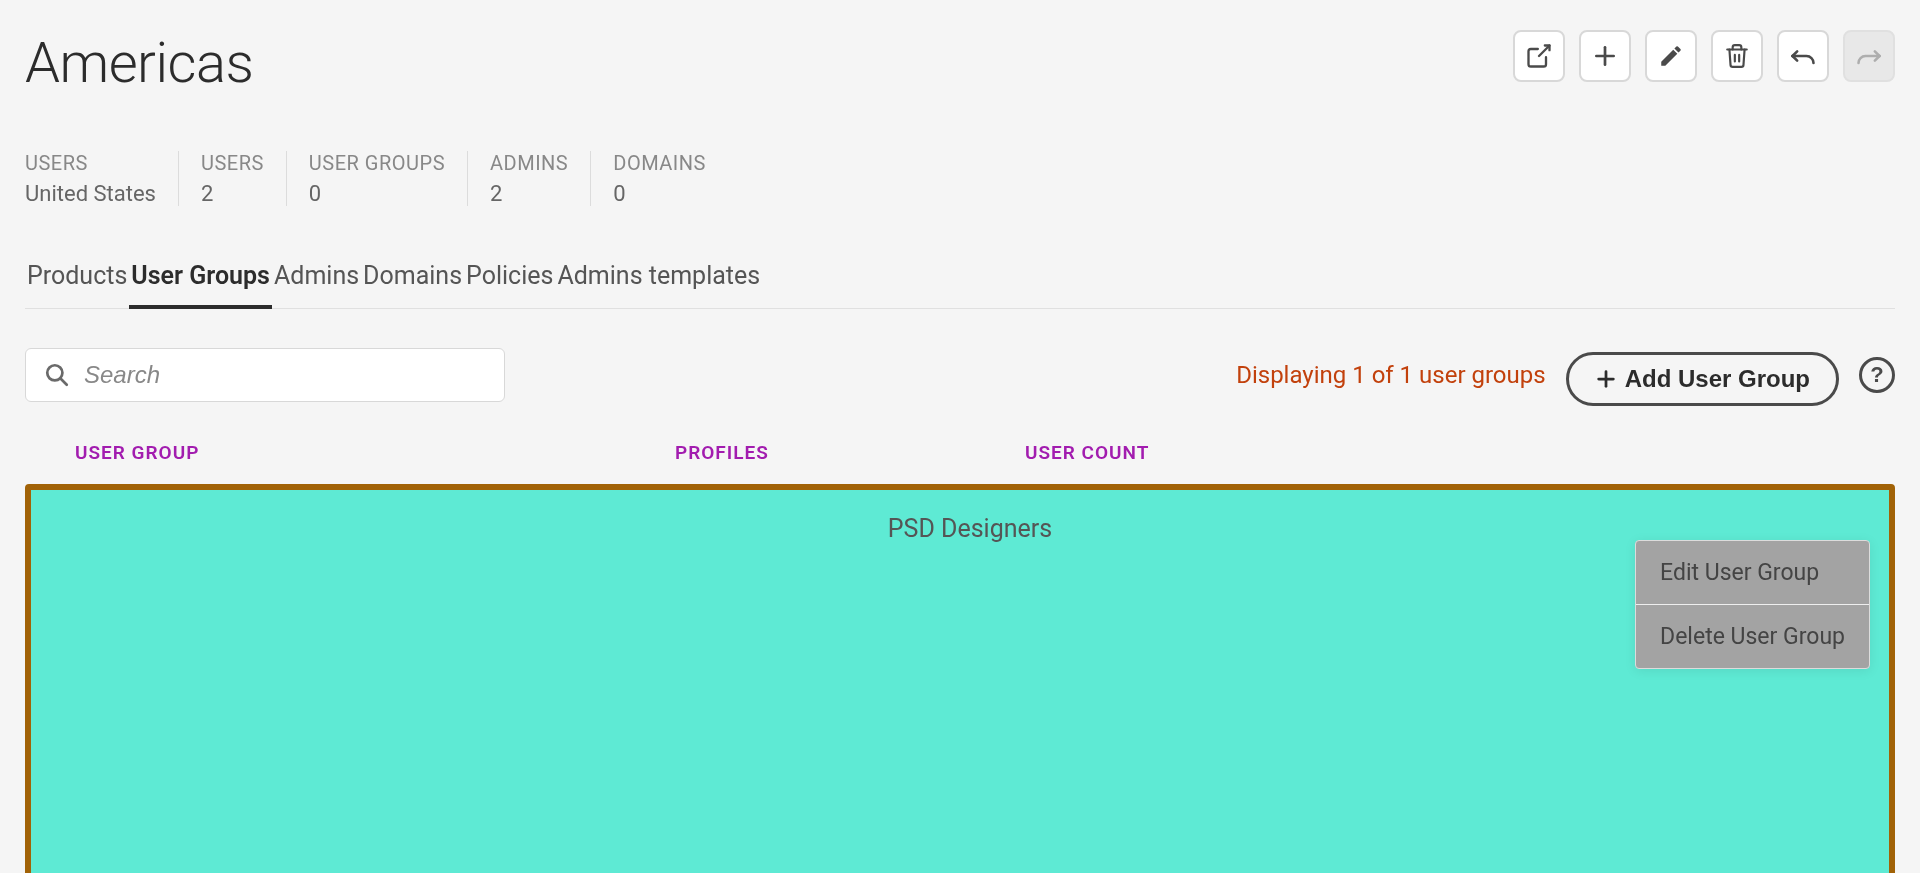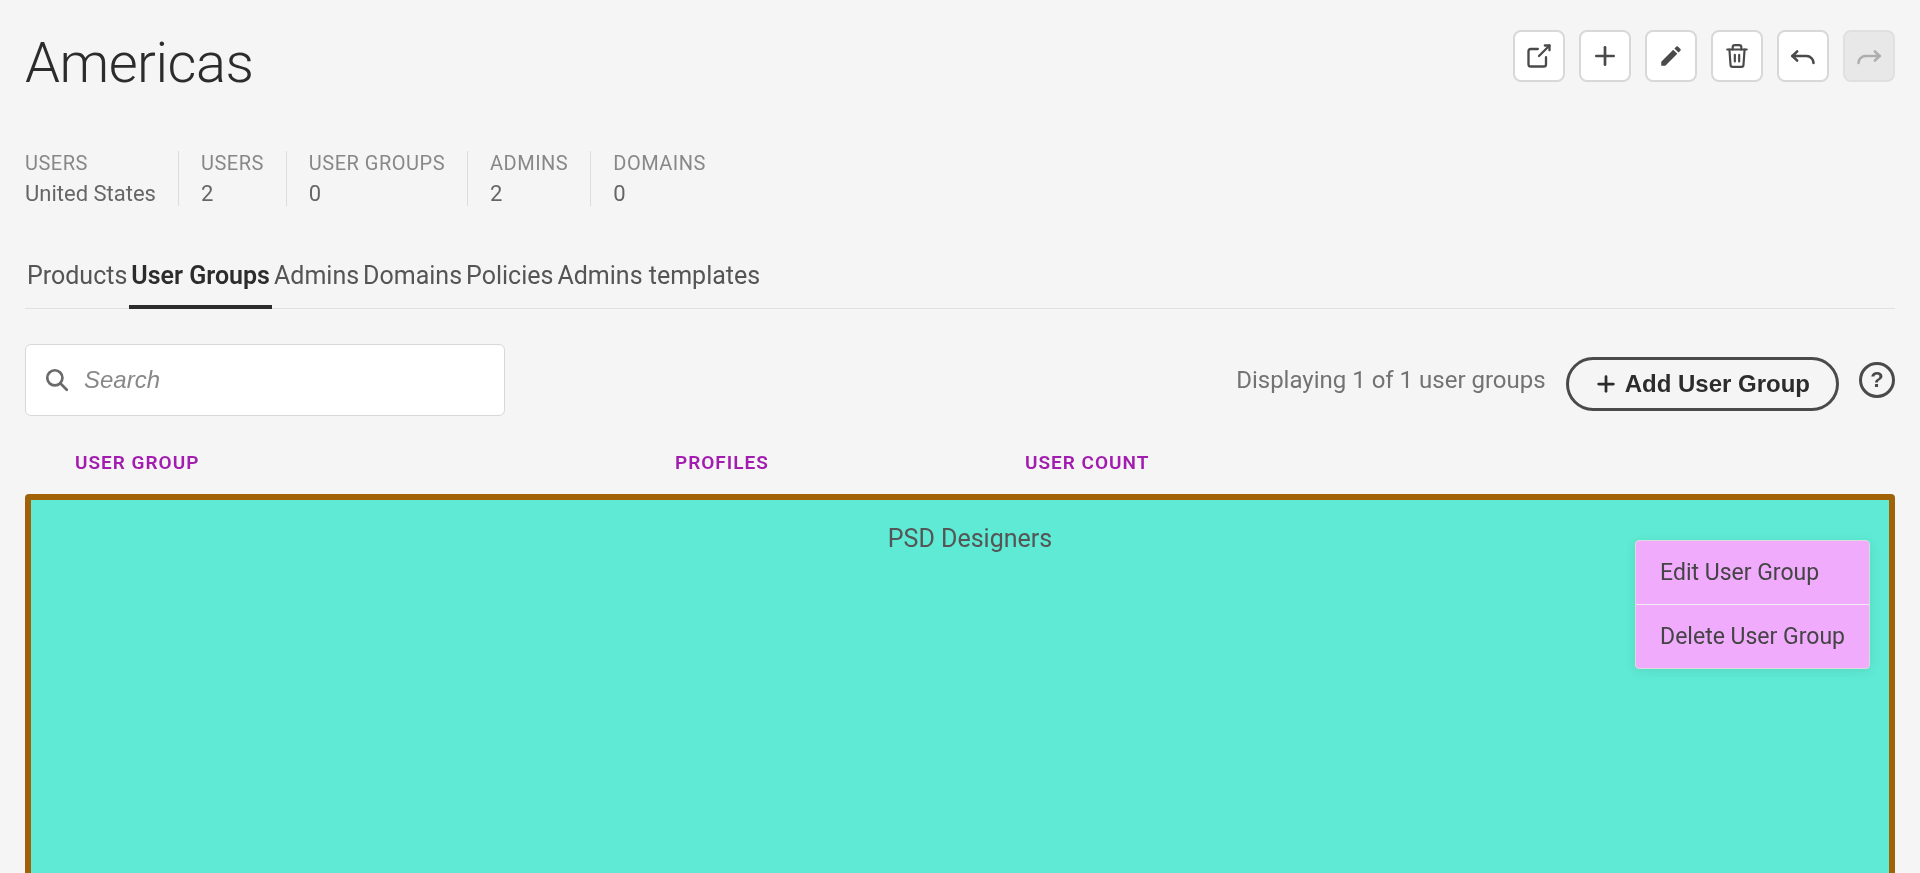--- a/index.html
+++ b/index.html
@@ -111,21 +111,21 @@
       margin-top: 35px;
       gap: 20px;
     }
     .search-box {
       display: flex;
       align-items: center;
       background: #ffffff;
       border: 1px solid #d8d8d8;
       border-radius: 6px;
       width: 480px;
-      height: 72px;
+      height: 54px;
       padding: 0 18px;
     }
     .search-box input {
       border: none;
       outline: none;
       font-size: 24px;
       font-style: italic;
       color: #888;
       background: transparent;
       flex: 1;
@@ -133,21 +133,21 @@
     }
     .search-box input::placeholder {
       color: #888;
       font-style: italic;
     }
     .spacer {
       flex: 1;
     }
     .display-text {
       font-size: 24px;
-      color: #737373;
+      color: #c2410c;
     }
     .add-btn {
       display: flex;
       align-items: center;
       gap: 8px;
       border: 3px solid #4a4a4a;
       border-radius: 30px;
       background: transparent;
       padding: 10px 26px;
       font-size: 24px;
@@ -232,21 +232,21 @@
     .more-btn .dot {
       width: 7px;
       height: 7px;
       background: #555;
       border-radius: 50%;
     }
     .dropdown-menu {
       position: absolute;
       right: 50px;
       top: 540px;
-      background: #f0abfc;
+      background: #a3a3a3;
       border: 1px solid #dcdcdc;
       border-radius: 4px;
       box-shadow: 0 2px 12px rgba(0,0,0,0.08);
       min-width: 215px;
       z-index: 10;
     }
     .dropdown-item {
       padding: 18px 24px;
       font-size: 23px;
       color: #444;

